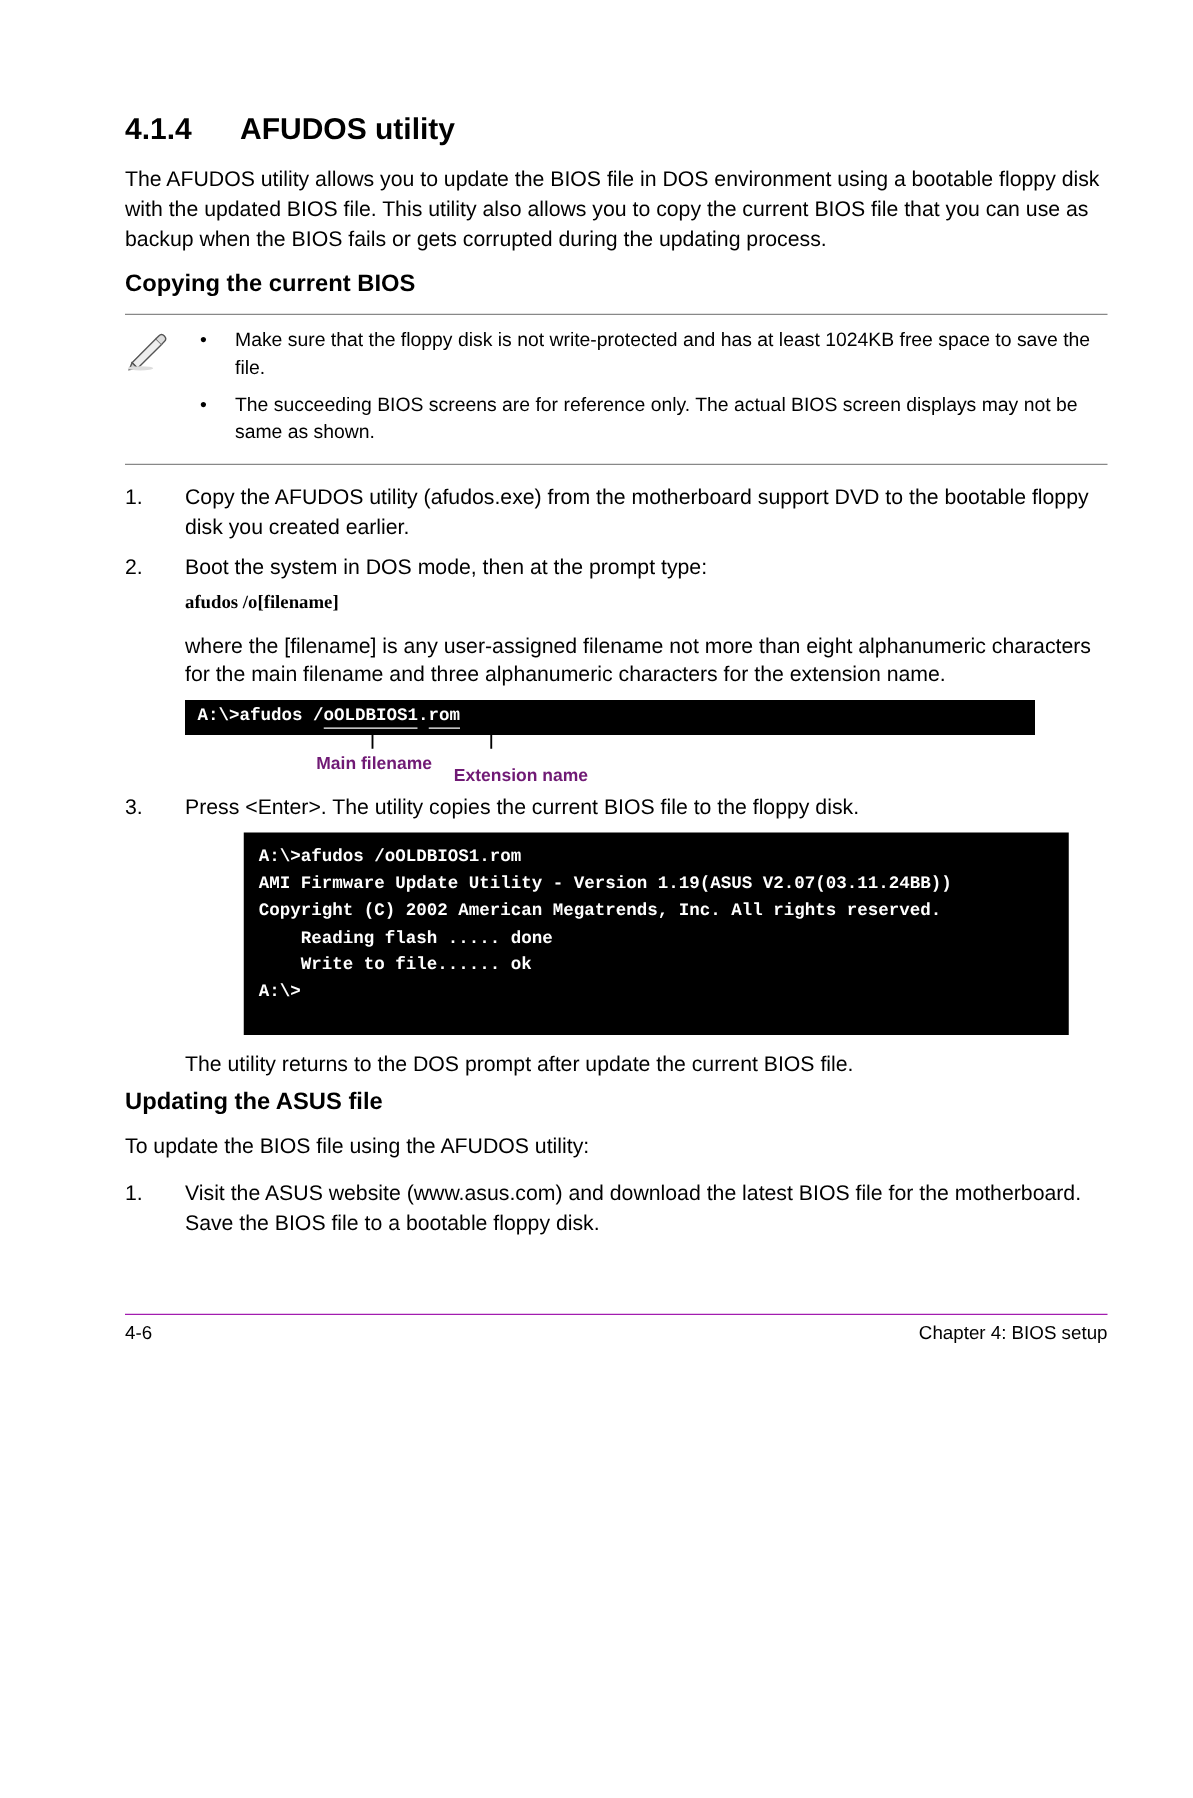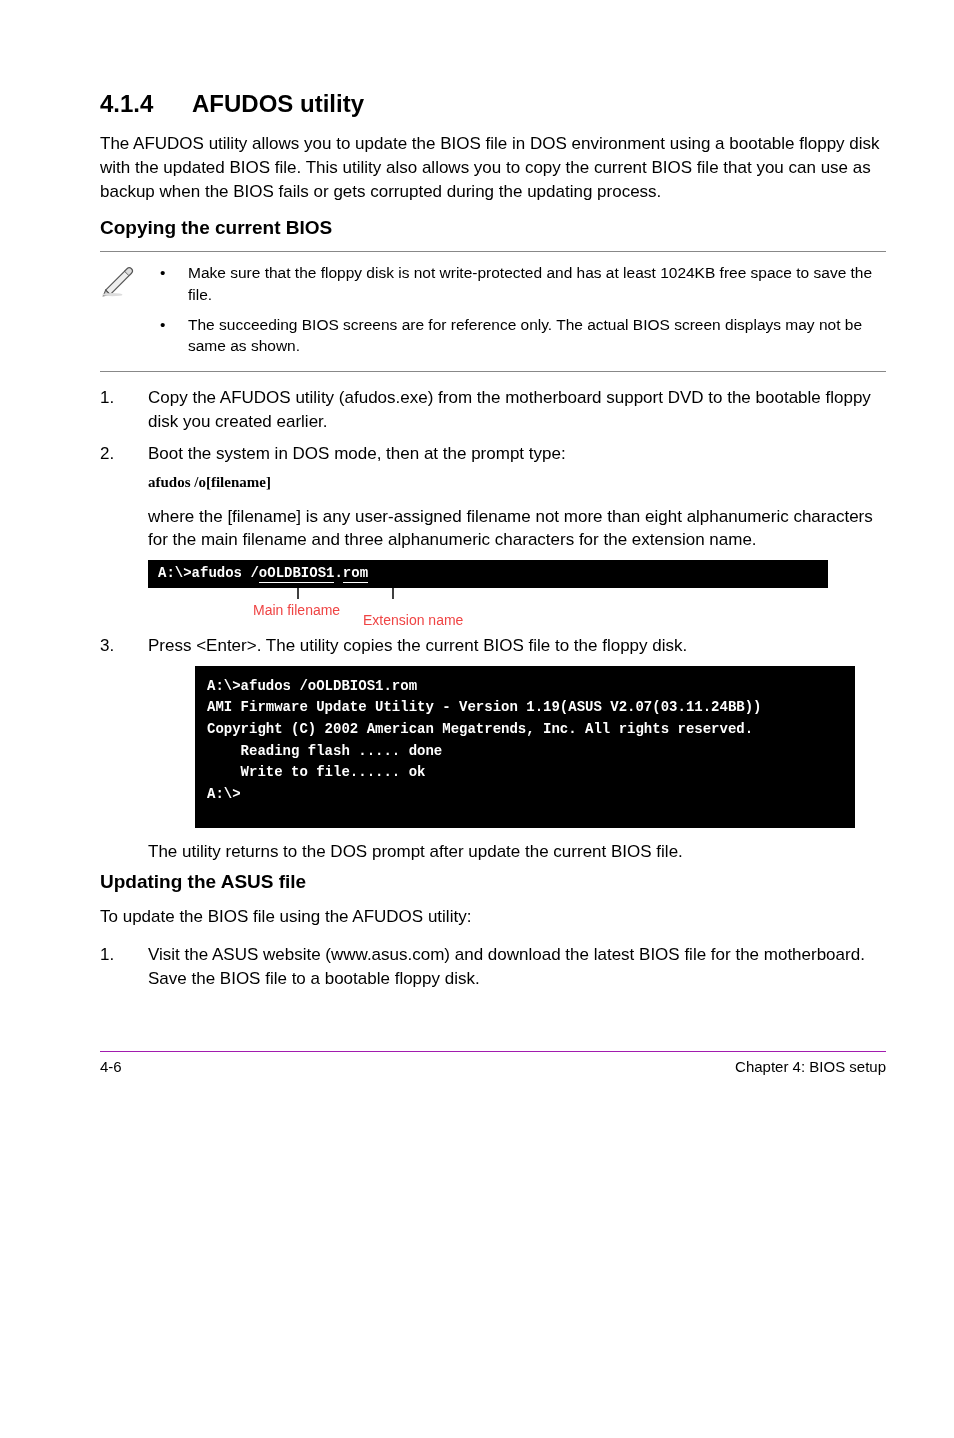--- a/index.html
+++ b/index.html
@@ -101,22 +101,22 @@
     width: 680px;
     line-height: 1.4;
     box-sizing: border-box;
     white-space: pre;
   }
   .terminal.small { padding: 4px 10px; }
   .terminal .underline1 { border-bottom: 1.5px solid #fff; padding-bottom: 1px; }
   .legend {
     font-family: Arial, sans-serif;
     font-size: 14px;
-    font-weight: normal;
-    color: #ef4444;
+    font-weight: bold;
+    color: #701a75;
     margin: 2px 0 12px 48px;
     position: relative;
     height: 30px;
   }
   .legend svg { position: absolute; top: -5px; left: 0; }
   .legend .lab1 { position: absolute; left: 105px; top: 10px; }
   .legend .lab2 { position: absolute; left: 215px; top: 20px; }
   .big-terminal {
     background: #000;
     color: #fff;

